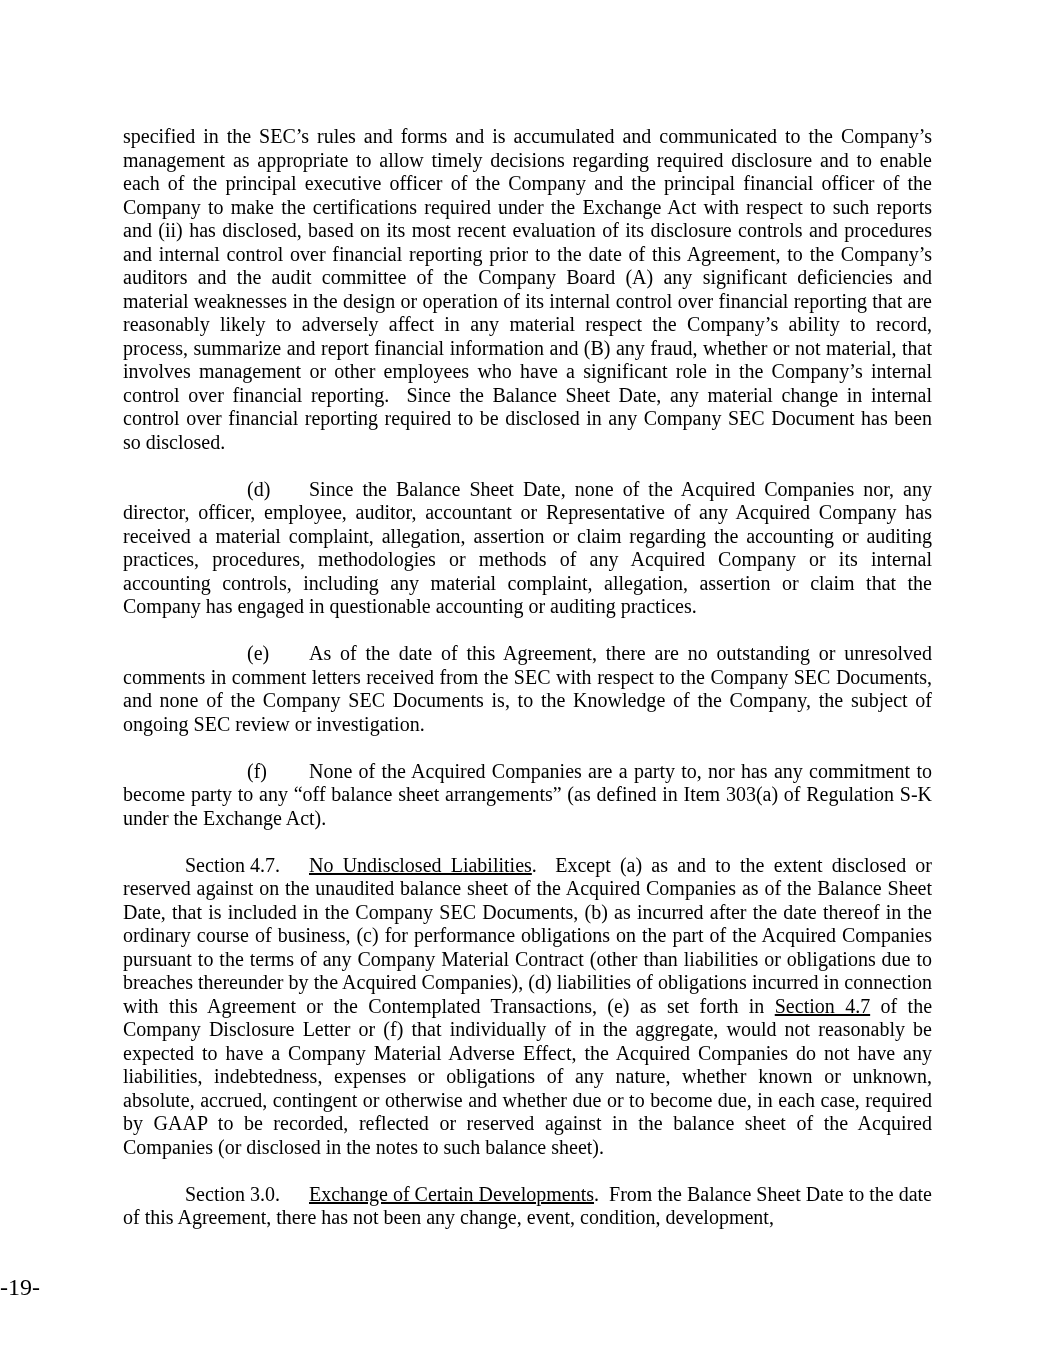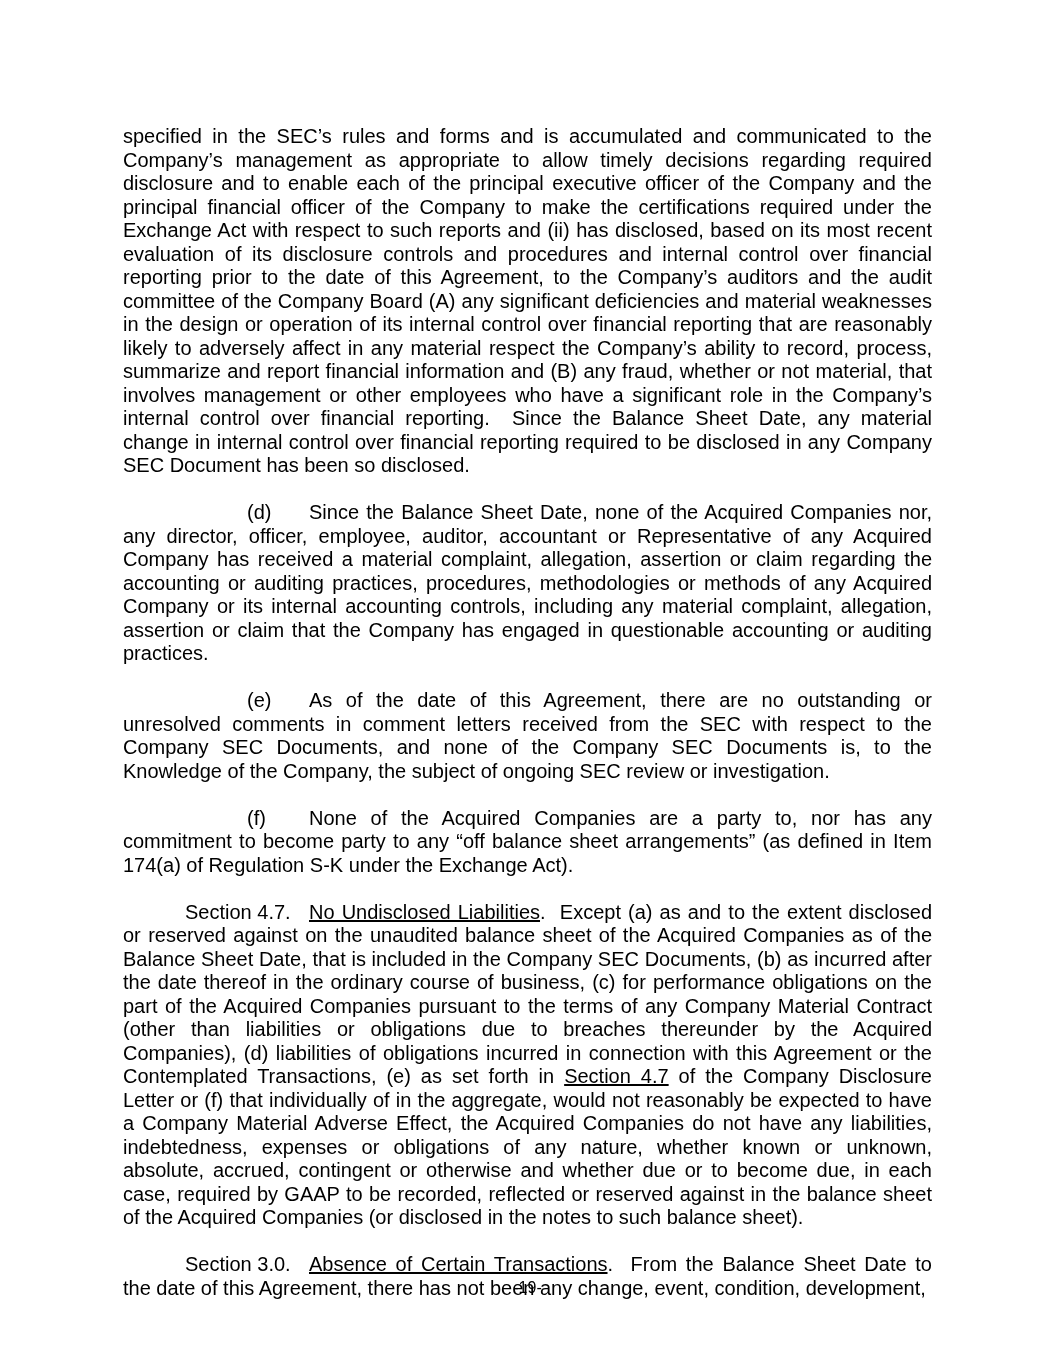--- a/index.html
+++ b/index.html
@@ -3,21 +3,21 @@
 <meta charset="utf-8">
 <style>
   * { margin: 0; padding: 0; box-sizing: border-box; }
   html, body { background: #e8e8e8; }
   .page {
     position: relative;
     width: 1055px;
     height: 1365px;
     margin: 0 auto;
     background: #ffffff;
-    font-family: Liberation Sans, sans-serif;
+    font-family: Liberation Serif, serif;
     color: #000000;
     overflow: hidden;
   }
   .doc-body {
     position: absolute;
     left: 123px;
     top: 125px;
     width: 809px;
     font-size: 20px;
     line-height: 23.5px;
@@ -30,33 +30,33 @@
   .tab-section { width: 62px; }
   .label { display: inline-block; }
   .label-sub { width: 62px; }
   .label-section { width: 124px; }
   .u { text-decoration: underline; }
   .footer {
     position: absolute;
     left: 0;
     right: 0;
     top: 1276px;
-    text-align: center;
-    font-size: 16px;
+    text-align: left;
+    font-size: 24px;
     line-height: 23.5px;
   }
 </style>
 </head>
 <body>
 
 <div class="page">
   <div class="doc-body">
       <p class="para"><span>specified in the SEC’s rules and forms and is accumulated and communicated to the Company’s management as appropriate to allow timely decisions regarding required disclosure and to enable each of the principal executive officer of the Company and the principal financial officer of the Company to make the certifications required under the Exchange Act with respect to such reports and (ii) has disclosed, based on its most recent evaluation of its disclosure controls and procedures and internal control over financial reporting prior to the date of this Agreement, to the Company’s auditors and the audit committee of the Company Board (A) any significant deficiencies and material weaknesses in the design or operation of its internal control over financial reporting that are reasonably likely to adversely affect in any material respect the Company’s ability to record, process, summarize and report financial information and (B) any fraud, whether or not material, that involves management or other employees who have a significant role in the Company’s internal control over financial reporting.&nbsp; Since the Balance Sheet Date, any material change in internal control over financial reporting required to be disclosed in any Company SEC Document has been so disclosed.</span></p>
       <p class="para"><span class="tab tab-sub"></span><span class="label label-sub">(d)</span><span>Since the Balance Sheet Date, none of the Acquired Companies nor, any director, officer, employee, auditor, accountant or Representative of any Acquired Company has received a material complaint, allegation, assertion or claim regarding the accounting or auditing practices, procedures, methodologies or methods of any Acquired Company or its internal accounting controls, including any material complaint, allegation, assertion or claim that the Company has engaged in questionable accounting or auditing practices.</span></p>
       <p class="para"><span class="tab tab-sub"></span><span class="label label-sub">(e)</span><span>As of the date of this Agreement, there are no outstanding or unresolved comments in comment letters received from the SEC with respect to the Company SEC Documents, and none of the Company SEC Documents is, to the Knowledge of the Company, the subject of ongoing SEC review or investigation.</span></p>
-      <p class="para"><span class="tab tab-sub"></span><span class="label label-sub">(f)</span><span>None of the Acquired Companies are a party to, nor has any commitment to become party to any “off balance sheet arrangements” (as defined in Item 174(a) of Regulation S-K under the Exchange Act).</span></p>
+      <p class="para"><span class="tab tab-sub"></span><span class="label label-sub">(f)</span><span>None of the Acquired Companies are a party to, nor has any commitment to become party to any “off balance sheet arrangements” (as defined in Item 303(a) of Regulation S-K under the Exchange Act).</span></p>
       <p class="para"><span class="tab tab-section"></span><span class="label label-section">Section 4.7.</span><span class="u">No Undisclosed Liabilities</span><span>.&nbsp; Except (a) as and to the extent disclosed or reserved against on the unaudited balance sheet of the Acquired Companies as of the Balance Sheet Date, that is included in the Company SEC Documents, (b) as incurred after the date thereof in the ordinary course of business, (c) for performance obligations on the part of the Acquired Companies pursuant to the terms of any Company Material Contract (other than liabilities or obligations due to breaches thereunder by the Acquired Companies), (d) liabilities of obligations incurred in connection with this Agreement or the Contemplated Transactions, (e) as set forth in </span><span class="u">Section 4.7</span><span> of the Company Disclosure Letter or (f) that individually of in the aggregate, would not reasonably be expected to have a Company Material Adverse Effect, the Acquired Companies do not have any liabilities, indebtedness, expenses or obligations of any nature, whether known or unknown, absolute, accrued, contingent or otherwise and whether due or to become due, in each case, required by GAAP to be recorded, reflected or reserved against in the balance sheet of the Acquired Companies (or disclosed in the notes to such balance sheet).</span></p>
-      <p class="para"><span class="tab tab-section"></span><span class="label label-section">Section 3.0.</span><span class="u">Absence of Certain Transactions</span><span>.&nbsp; From the Balance Sheet Date to the date of this Agreement, there has not been any change, event, condition, development,</span></p>
+      <p class="para"><span class="tab tab-section"></span><span class="label label-section">Section 3.0.</span><span class="u">Exchange of Certain Developments</span><span>.&nbsp; From the Balance Sheet Date to the date of this Agreement, there has not been any change, event, condition, development,</span></p>
     </div>
   <div class="footer">
     <span>-19-</span>
   </div>
 </div>
 
 </body></html>

